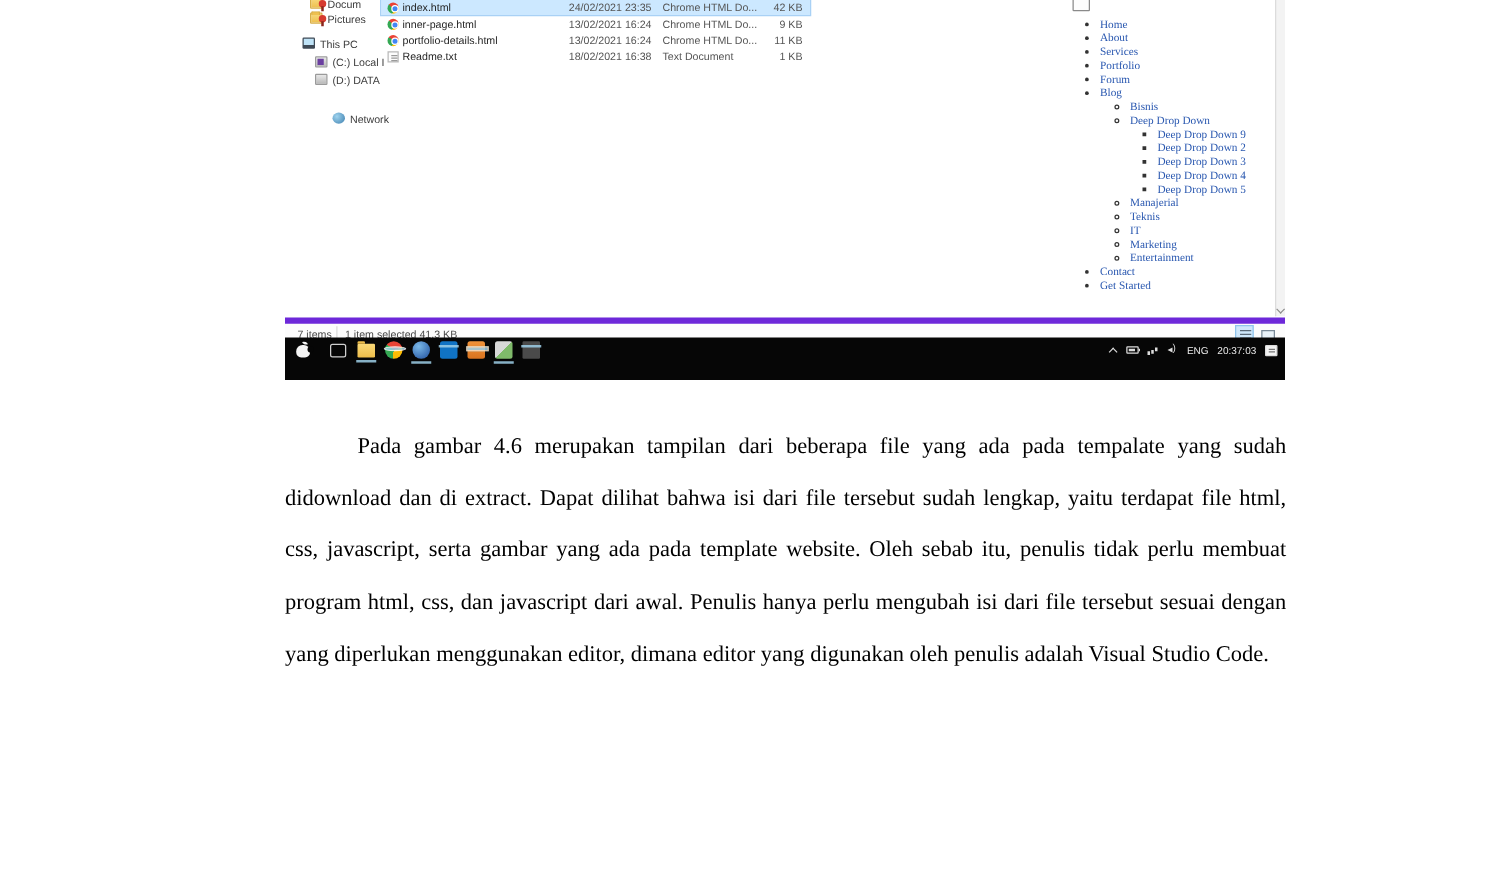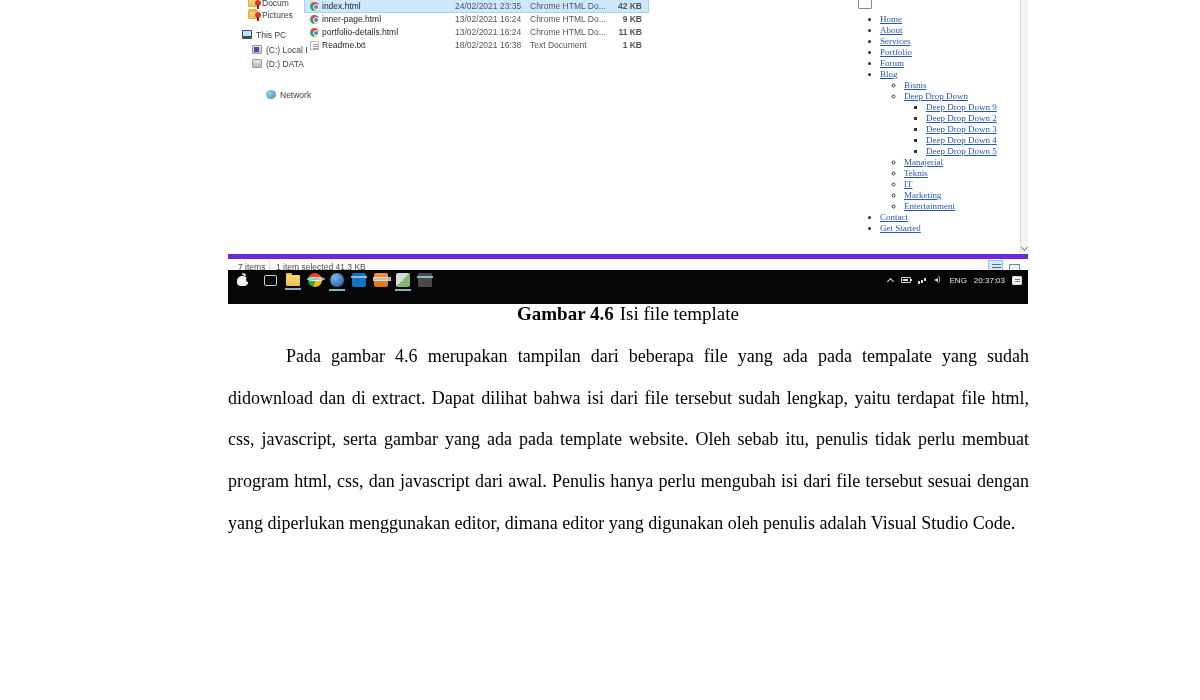--- a/index.html
+++ b/index.html
@@ -35,33 +35,33 @@
   .f-ico.chrome-file { border-radius:50%;
        background:conic-gradient(from -50deg, #ea4335 0 33%, #fbbc05 33% 66%, #34a853 66% 100%); }
   .f-ico.chrome-file::after { content:""; position:absolute; left:2.5px; top:2.5px; width:4px; height:4px;
        background:#4286f5; border:1px solid #fff; border-radius:50%; }
   .f-ico.text-file { background:#fdfdfd; border:1px solid #b9b9b9; }
   .f-ico.text-file::before { content:""; position:absolute; left:1.5px; top:2px; width:5px; height:1px;
        background:#9a9a9a; box-shadow:0 2px 0 #9a9a9a, 0 4px 0 #9a9a9a; }
   .f-name { position:absolute; left:17px; top:1px; color:#1f1f1f; }
   .f-date { position:absolute; left:150px; top:1px; }
   .f-type { position:absolute; left:225px; top:1px; }
-  .f-size { position:absolute; right:6px; top:1px; text-align:left;font-weight:bold; }
+  .f-size { position:absolute; right:6px; top:1px; text-align:left; }
 
   
   .preview-pane { position:absolute; left:630px; top:0; width:162px; height:255px;
        font-family:"Liberation Serif", serif; }
   .img-ph { position:absolute; left:0; top:-2px; width:14px; height:11px; border:1px solid #8a8a8a;
        border-radius:1px; background:#fdfdfd; }
   .pv-menu { position:absolute; left:0; top:14px; width:160px; }
   .pv-menu ul { list-style:disc; padding-left:22px; }
   .pv-menu ul ul { list-style:circle; padding-left:24px; }
   .pv-menu ul ul ul { list-style:square; padding-left:22px; }
   .pv-menu li { font-size:9px; line-height:11px; color:#333; }
-  .pv-menu a { color:#2a58b0; text-decoration:underline; cursor:pointer; }
+  .pv-menu a { color:#2a58b0; cursor:pointer; }
   .pv-scroll { position:absolute; left:792px; top:0; width:8px; height:253px;
        background:#f3f3f3; border-left:1px solid #dcdcdc; }
   .pv-arrow { position:absolute; left:1px; bottom:3px; width:5px; height:5px; }
   .pv-arrow::before { content:""; position:absolute; left:0; top:0; width:4px; height:4px;
        border-right:1.5px solid #8a8a8a; border-bottom:1.5px solid #8a8a8a; transform:rotate(45deg); }
 
   
   .statusbar { position:absolute; left:0; top:254px; width:800px; height:16px; background:#fcfcfc;
        border-top:5px solid #6d28d9; font-size:8.5px; color:#4a4a4a; }
   .sb-items { position:absolute; left:10px; top:3px; }
@@ -271,19 +271,16 @@
         <span class="tr-battery"></span>
         <span class="tr-net"></span>
         <span class="tr-vol"></span>
         <span>ENG</span>
         <span>20:37:03</span>
         <span class="tr-action"></span>
       </span>
     </div>
   </div>
 
-  <div class="caption">
-    <b>Gambar 4.6</b><span>Isi file template</span>
-  </div>
 
   <p class="body-text">Pada gambar 4.6 merupakan tampilan dari beberapa file yang ada pada tempalate yang sudah didownload dan di extract. Dapat dilihat bahwa isi dari file tersebut sudah lengkap, yaitu terdapat file html, css, javascript, serta gambar yang ada pada template website. Oleh sebab itu, penulis tidak perlu membuat program html, css, dan javascript dari awal. Penulis hanya perlu mengubah isi dari file tersebut sesuai dengan yang diperlukan menggunakan editor, dimana editor yang digunakan oleh penulis adalah Visual Studio Code.</p>
 
 </div>
 
 </body></html>

